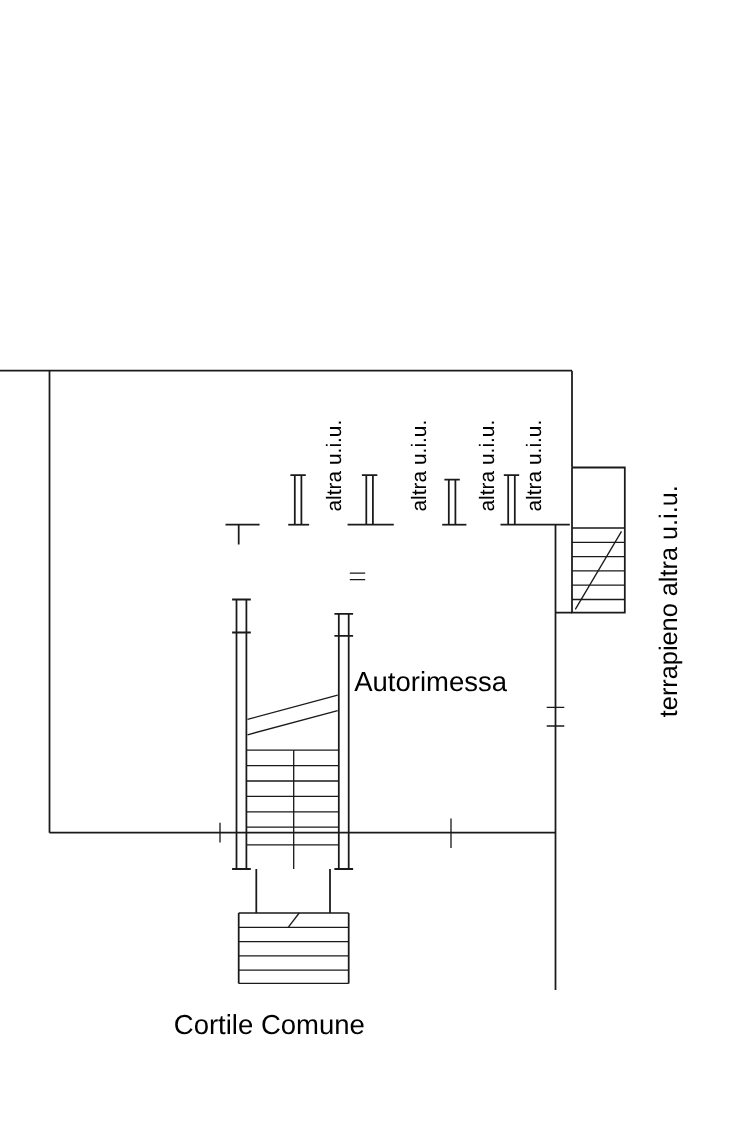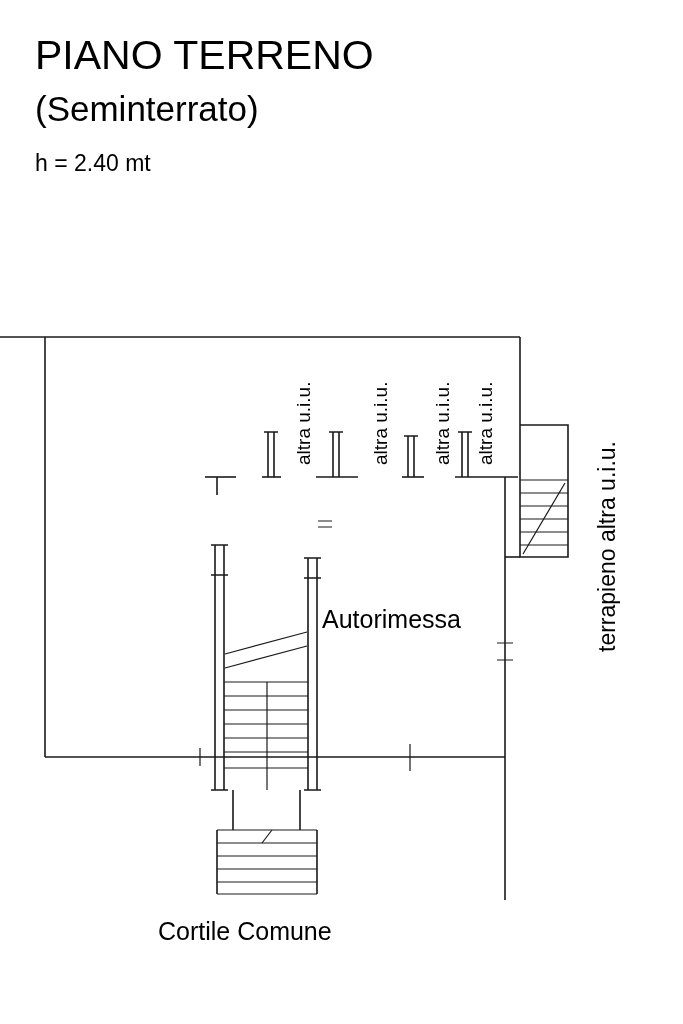--- a/index.html
+++ b/index.html
@@ -24,25 +24,20 @@
   svg text { font-family: "Liberation Sans", sans-serif; fill: #000; }
   .lbl-unit   { font-size: 19px; }
   .lbl-terra  { font-size: 23px; }
   .lbl-room   { font-size: 25px; }
 </style>
 </head>
 <body>
 
 <div class="page">
 
-  <div class="title-block">
-    <div class="title-line1">PIANO TERRENO</div>
-    <div class="title-line2">(Seminterrato)</div>
-    <div class="height-note">h = 2.40 mt</div>
-  </div>
 
   <svg class="plan" width="683" height="1024" viewBox="0 0 683 1024">
 
     <g>
       <path class="wall" d="M0,337 H520"></path>
       <path class="wall" d="M45,337 V757"></path>
       <path class="wall" d="M45,757 H505"></path>
       <path class="wall" d="M520,337 V425"></path>
       <path class="wall" d="M505,477 V900"></path>
     </g>

